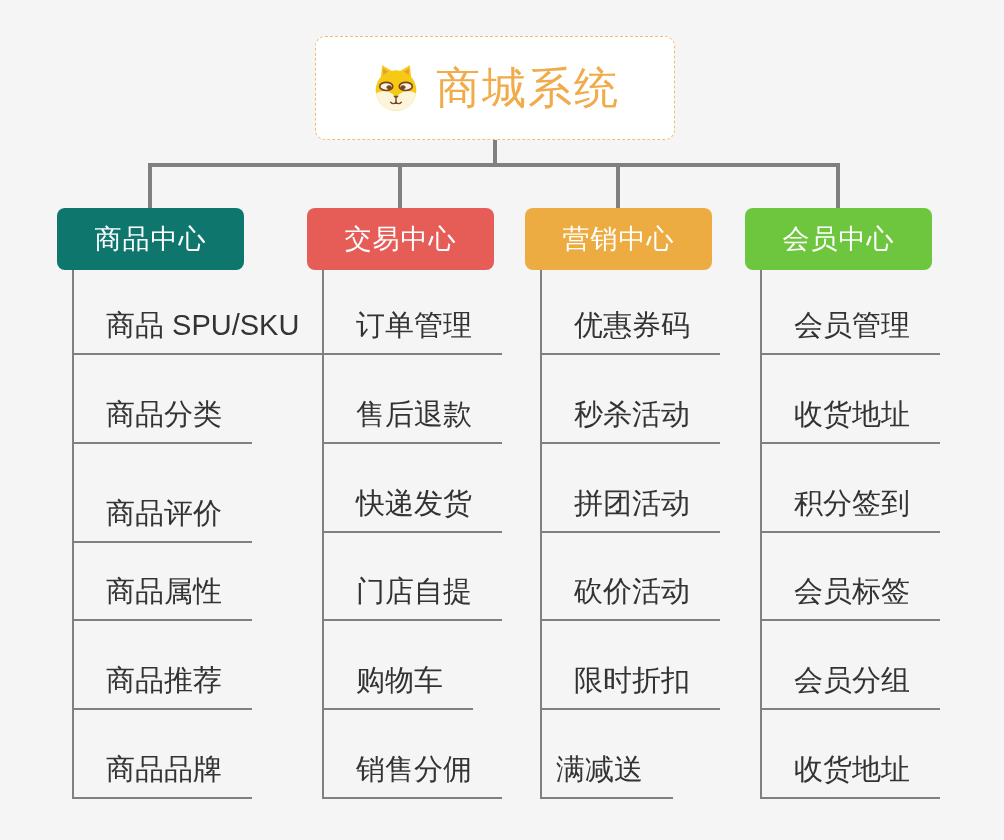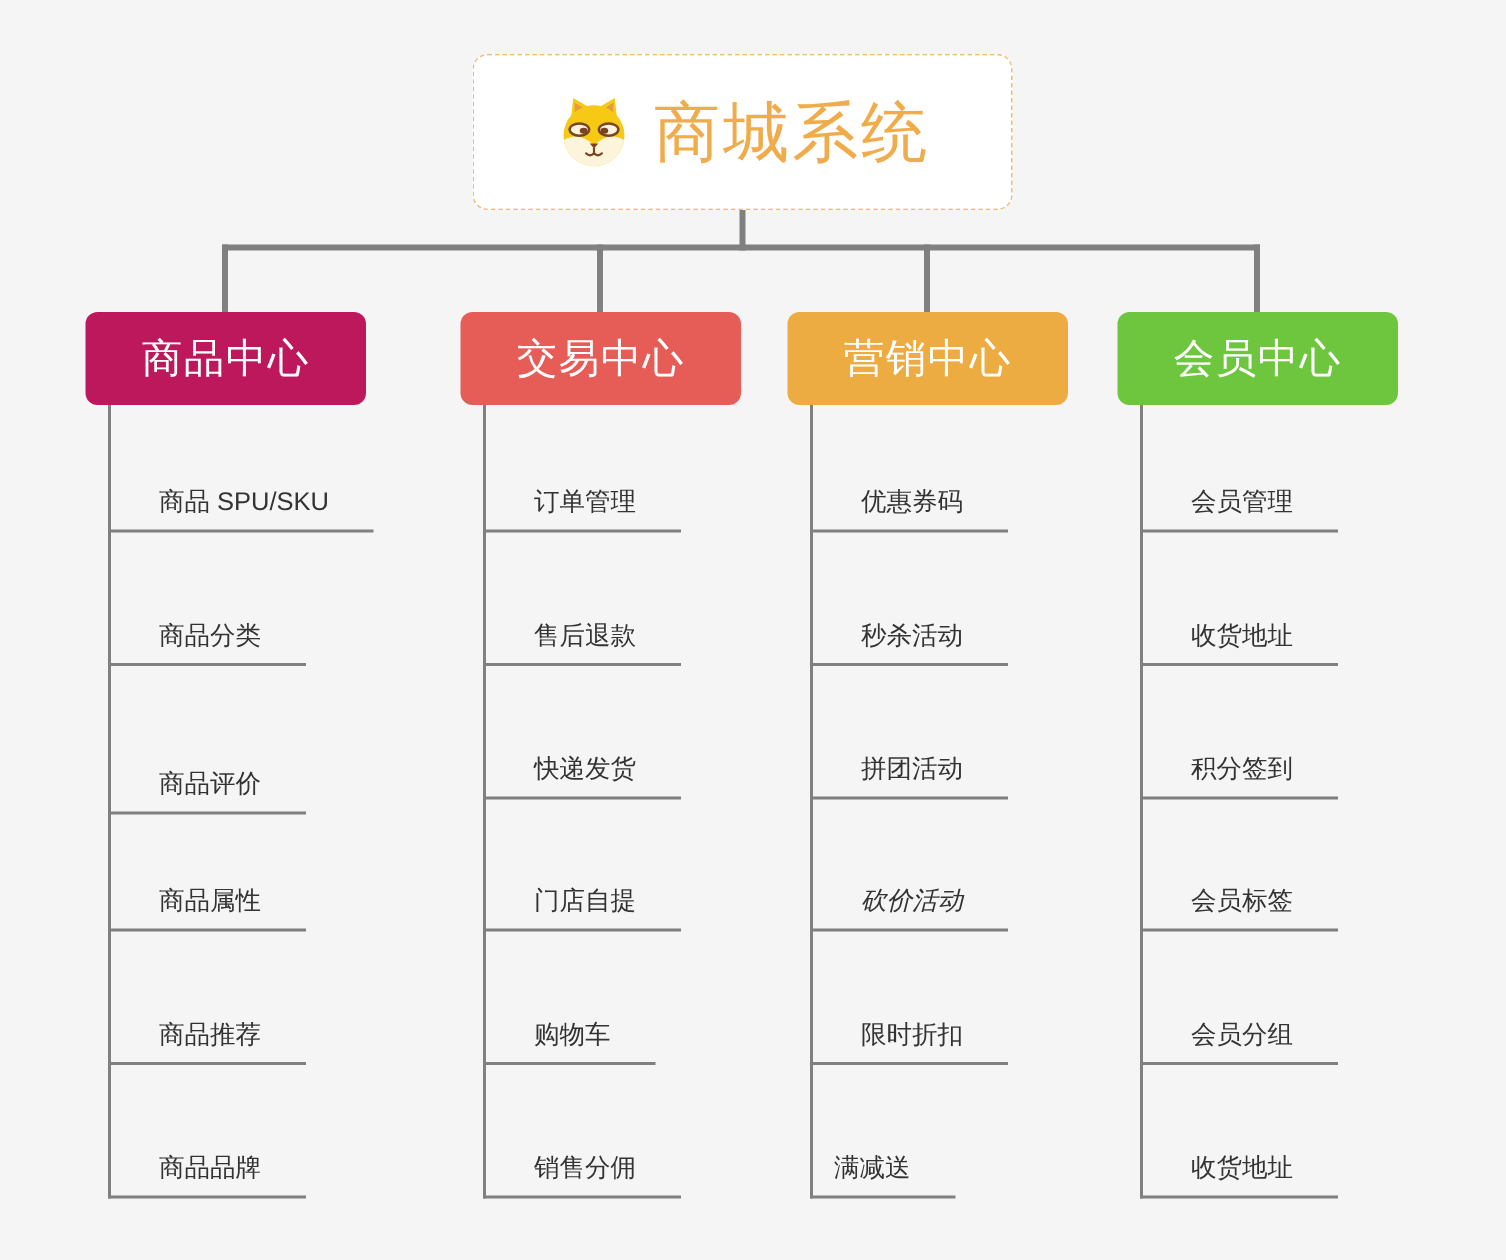--- a/index.html
+++ b/index.html
@@ -33,21 +33,21 @@
     position:absolute; top:0; left:0; width:187px; height:62px;
     border-radius:8px; color:var(--hdr-text,#fff); font-size:27px; letter-spacing:1px;
     display:flex; align-items:center; justify-content:center;
   }
   .trunk { position:absolute; left:15px; top:62px; width:2px; height:529px; background:var(--line,#808080); }
   .item {
     position:absolute; left:15px; height:42px; box-sizing:border-box;
     border-bottom:2px solid var(--line,#808080);
     padding:0 30px 7px 34px; width:max-content; white-space:nowrap;
     display:flex; align-items:flex-end;
-    font-size:17px; color:var(--item-text,#333333);
+    font-size:29px; color:var(--item-text,#333333);
     cursor:default;
   }
 </style>
 </head>
 <body>
 
 <div class="canvas">
 
   <div class="conn root-stem"></div>
   <div class="conn h-bar"></div>
@@ -76,21 +76,21 @@
         <ellipse cx="40.5" cy="31" rx="3.2" ry="2.4" fill="#7A4420"></ellipse>
         <path d="M28.5 41.5 L35.5 41.5 L32 45.5 Z" fill="#7A4420"></path>
         <path d="M32 45.5 L32 49.5" stroke="#7A4420" stroke-width="1.8" stroke-linecap="round" fill="none"></path>
         <path d="M25.5 49.5 Q28.8 53 32 49.5 Q35.2 53 38.5 49.5" stroke="#7A4420" stroke-width="1.8" stroke-linecap="round" fill="none"></path>
       </svg>
     </span>
     <span class="root-label">商城系统</span>
   </div>
 
   <section class="branch b0">
-    <div class="branch-header" style="background: #be185d; font-family: Liberation Mono, monospace;">商品中心</div>
+    <div class="branch-header" style="background: #0f766e; font-family: Liberation Mono, monospace;">商品中心</div>
     <div class="trunk"></div>
     <div class="items">
         <div class="item" style="top: 105px;">
           <span>商品 SPU/SKU</span>
         </div>
         <div class="item" style="top: 194px;">
           <span>商品分类</span>
         </div>
         <div class="item" style="top: 293px;">
           <span>商品评价</span>
@@ -138,21 +138,21 @@
     <div class="items">
         <div class="item" style="top: 105px;">
           <span>优惠券码</span>
         </div>
         <div class="item" style="top: 194px;">
           <span>秒杀活动</span>
         </div>
         <div class="item" style="top: 283px;">
           <span>拼团活动</span>
         </div>
-        <div class="item" style="top: 371px; font-style: italic;">
+        <div class="item" style="top: 371px;">
           <span>砍价活动</span>
         </div>
         <div class="item" style="top: 460px;">
           <span>限时折扣</span>
         </div>
         <div class="item" style="top: 549px; padding-left: 16px;">
           <span>满减送</span>
         </div>
       </div>
   </section>

